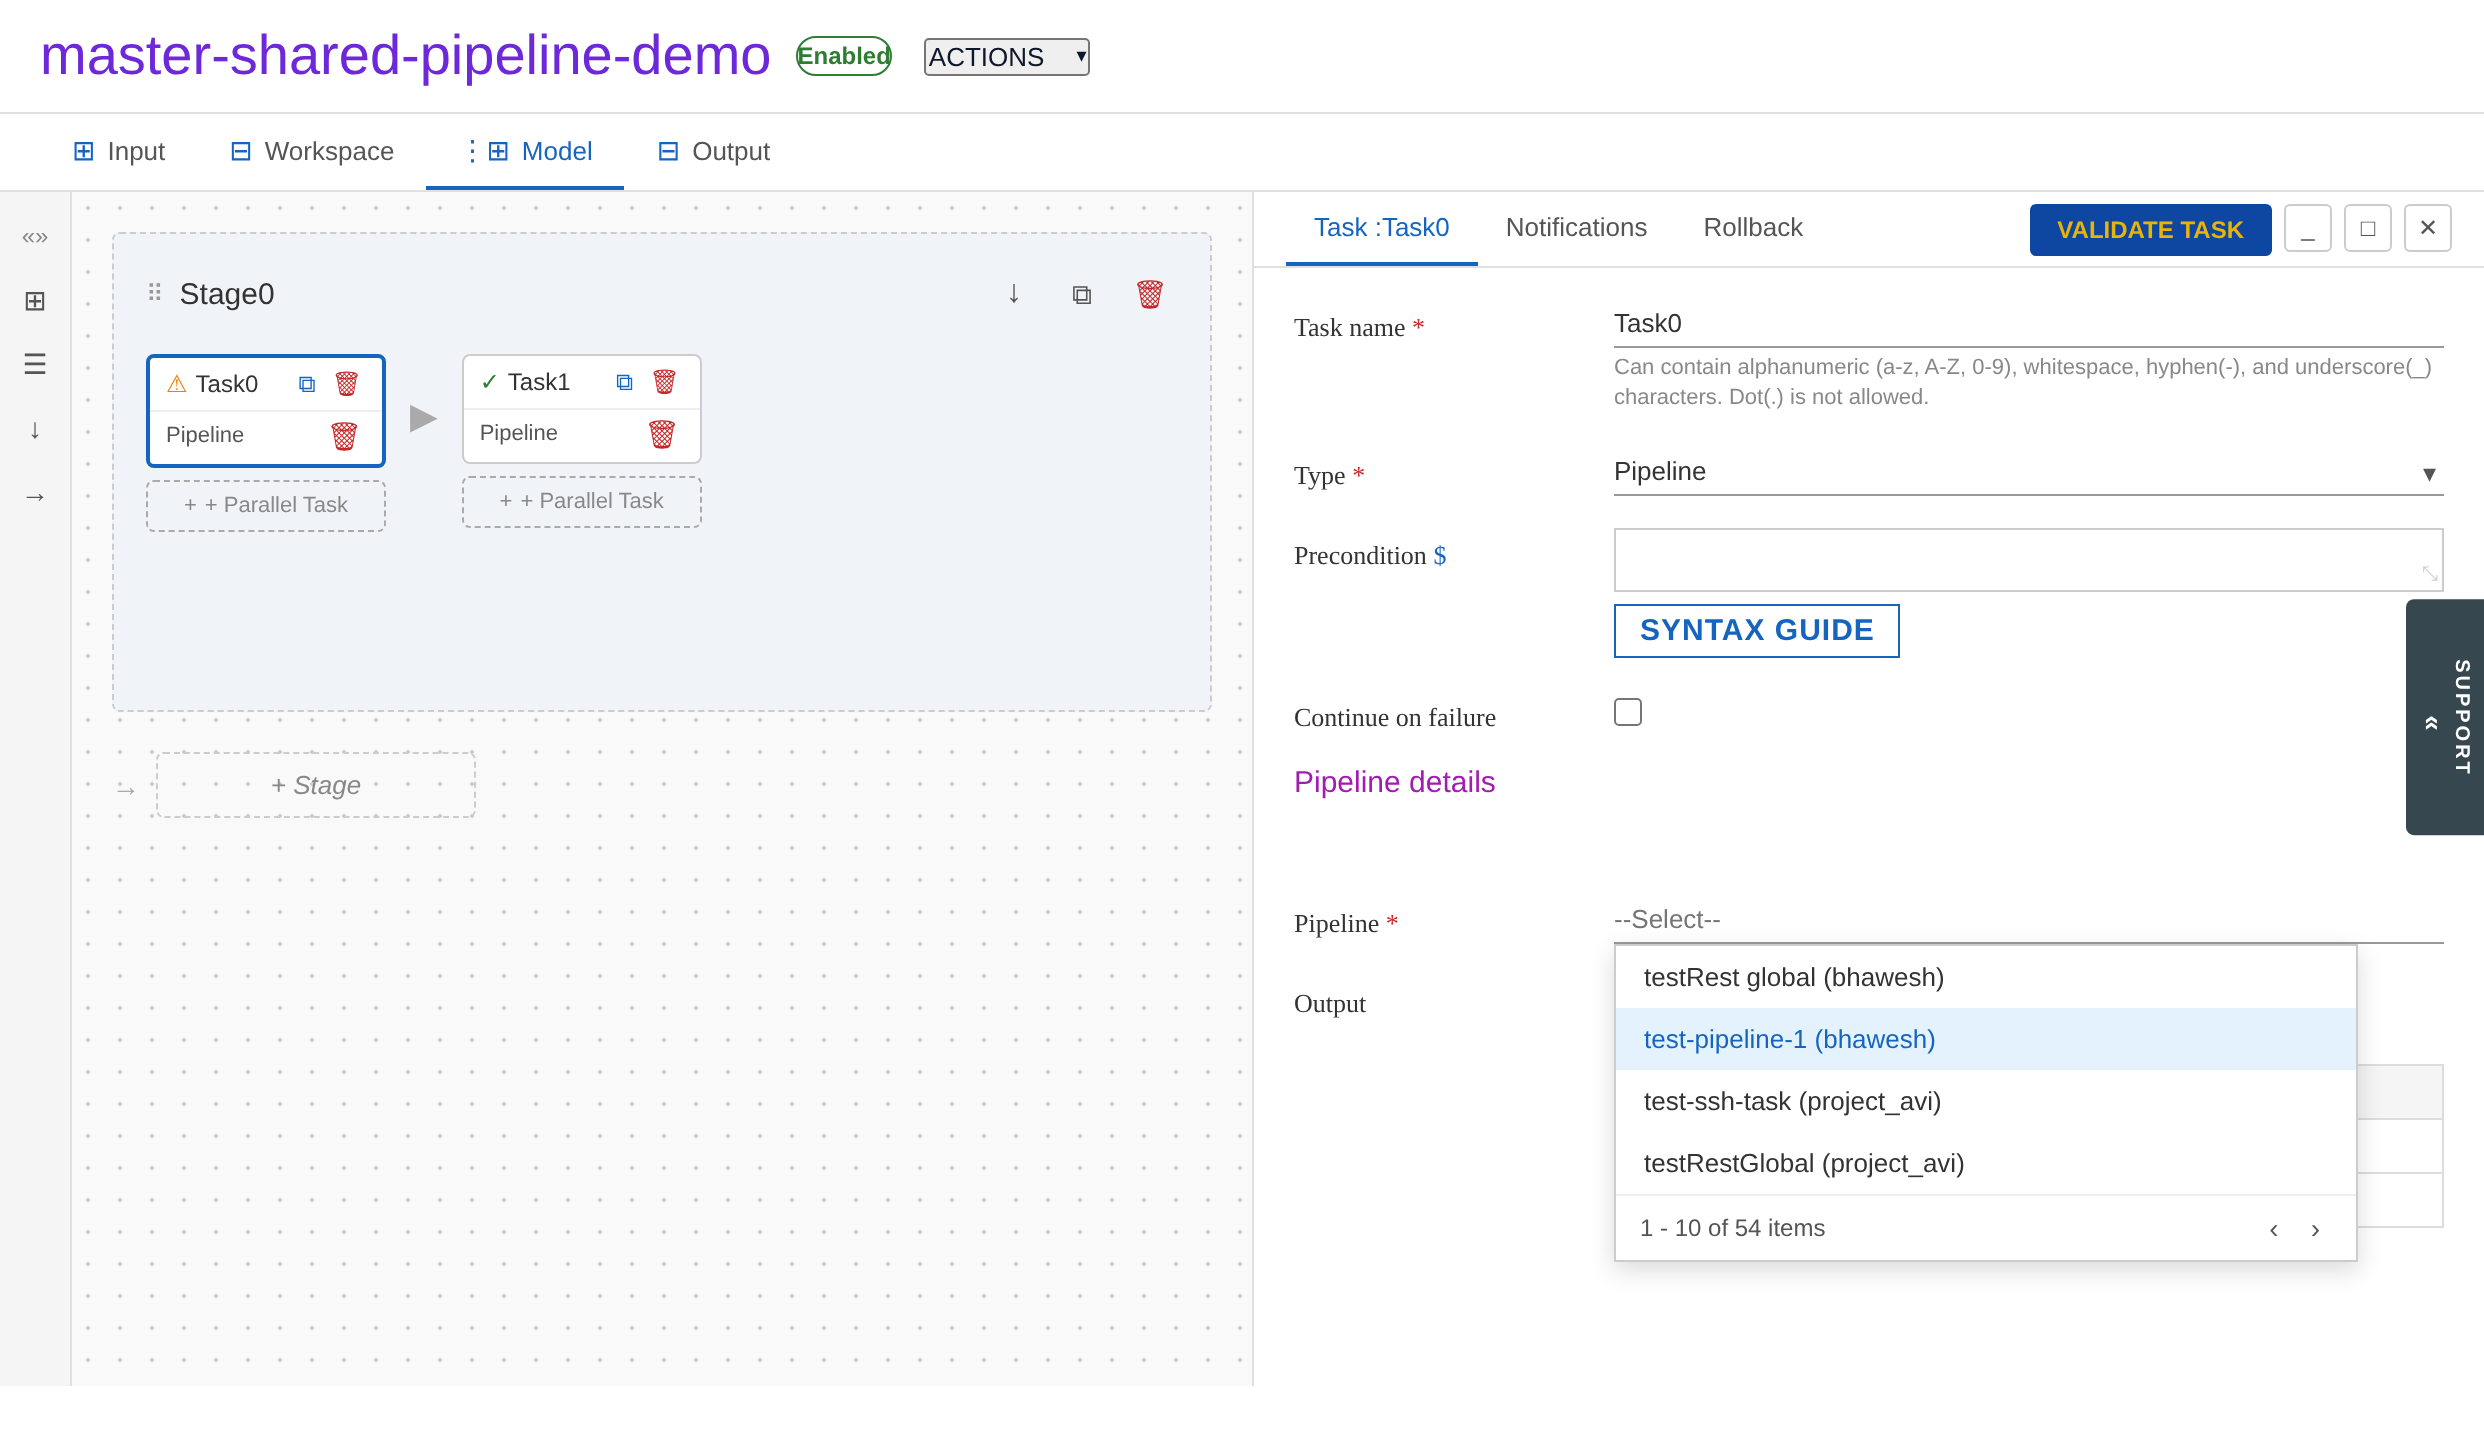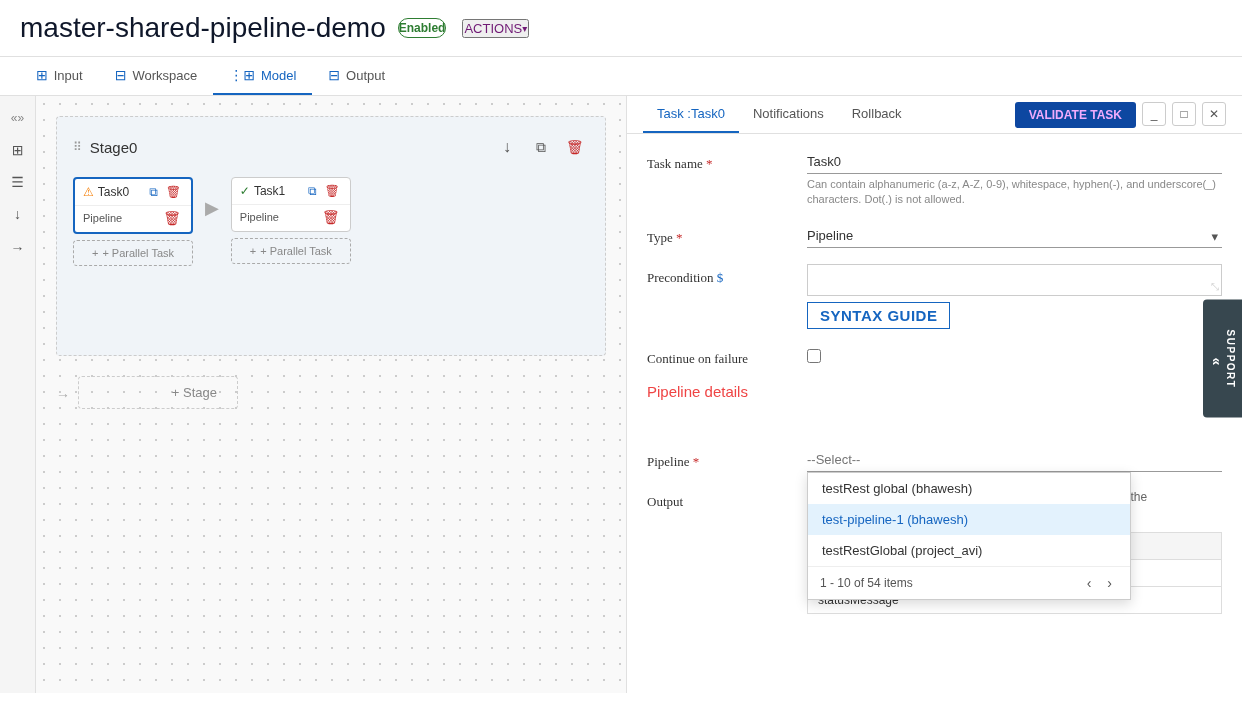--- a/index.html
+++ b/index.html
@@ -1,22 +1,22 @@
 <!DOCTYPE html>
 <html><head>
   <meta charset="utf-8">
   <style>
     * { box-sizing: border-box; margin: 0; padding: 0; }
     body { font-family: -apple-system, BlinkMacSystemFont, 'Segoe UI', Arial, sans-serif; font-size: 13px; background: #fff; color: #333; width: 1242px; height: 717px; overflow: hidden; }
 
     
     .header { display: flex; align-items: center; padding: 12px 20px; border-bottom: 1px solid #e0e0e0; }
-    .page-title { font-size: 28px; font-weight: 300; color: #0f172a; margin-right: 12px; }
+    .page-title { font-size: 28px; font-weight: 300; color: #6d28d9; margin-right: 12px; }
     .enabled-badge { background: #fff; border: 1.5px solid #2e7d32; color: #2e7d32; border-radius: 12px; padding: 2px 0; font-size: 12px; font-weight: 600; margin-right: 16px; }
-    .actions-btn { color: #701a75; font-size: 13px; font-weight: 500; cursor: pointer; display: flex; align-items: center; gap: 0; }
+    .actions-btn { color: #0f172a; font-size: 13px; font-weight: 500; cursor: pointer; display: flex; align-items: center; gap: 16px; }
     .actions-btn .chevron { font-size: 10px; }
 
     
     .nav-tabs { display: flex; align-items: center; padding: 0 20px; border-bottom: 1px solid #e0e0e0; background: #fff; }
     .nav-tab { display: flex; align-items: center; gap: 6px; padding: 10px 16px; font-size: 13px; color: #555; cursor: pointer; border-bottom: 2px solid transparent; }
     .nav-tab.active { color: #1565c0; border-bottom: 2px solid #1565c0; }
     .nav-tab-icon { color: #1565c0; font-size: 14px; }
 
     
     .main-content { display: flex; height: calc(717px - 120px); }
@@ -37,54 +37,54 @@
     .task-card-header { display: flex; align-items: center; justify-content: space-between; padding: 6px 8px; border-bottom: 1px solid #eee; }
     .task-name { font-size: 12px; font-weight: 500; display: flex; align-items: center; gap: 4px; }
     .task-warning-icon { color: #f57c00; font-size: 12px; }
     .task-success-icon { color: #2e7d32; font-size: 12px; }
     .task-actions { display: flex; gap: 4px; }
     .task-action-btn { color: #1565c0; font-size: 12px; cursor: pointer; padding: 0 2px; }
     .task-action-btn.red { color: #c62828; }
     .task-body { padding: 4px 8px 6px; font-size: 11px; color: #555; display: flex; align-items: center; justify-content: space-between; }
     .parallel-task-btn { border: 1px dashed #aaa; border-radius: 4px; padding: 6px 12px; font-size: 11px; color: #888; cursor: pointer; display: flex; align-items: center; gap: 4px; min-width: 120px; justify-content: center; }
     .arrow-connector { color: #aaa; font-size: 18px; margin-top: 20px; }
-    .add-stage-box { border: 1.5px dashed #ccc; border-radius: 4px; padding: 8px 20px; min-width: 160px; text-align: right; color: #888; }
+    .add-stage-box { border: 1.5px dashed #ccc; border-radius: 4px; padding: 8px 20px; min-width: 160px; text-align: center; color: #888; font-style: italic; }
     .bottom-arrow { color: #aaa; font-size: 14px; margin-right: 8px; }
     .canvas-tool-btn { background: #fff; border: 1px solid #ccc; border-radius: 3px; width: 28px; height: 28px; display: flex; align-items: center; justify-content: center; cursor: pointer; font-size: 14px; color: #555; }
 
     
     .right-panel { flex: 1; border-left: 1px solid #e0e0e0; background: #fff; display: flex; flex-direction: column; overflow: hidden; }
     .panel-tabs { display: flex; align-items: center; border-bottom: 1px solid #e0e0e0; padding: 0 16px; }
     .panel-tab { padding: 10px 14px; font-size: 13px; color: #555; cursor: pointer; border-bottom: 2px solid transparent; }
     .panel-tab.active { color: #1565c0; border-bottom: 2px solid #1565c0; font-weight: 500; }
     .panel-tab-actions { margin-left: auto; display: flex; gap: 6px; }
-    .panel-tab-btn { background: #0d47a1; color: #f0abfc; border: none; padding: 6px 14px; border-radius: 3px; font-size: 12px; font-weight: 600; cursor: pointer; }
+    .panel-tab-btn { background: #0d47a1; color: #eab308; border: none; padding: 6px 14px; border-radius: 3px; font-size: 12px; font-weight: 600; cursor: pointer; }
     .panel-window-btn { background: none; border: 1px solid #ccc; border-radius: 3px; width: 24px; height: 24px; display: flex; align-items: center; justify-content: center; cursor: pointer; font-size: 12px; color: #555; }
 
     .panel-body { flex: 1; overflow-y: auto; padding: 16px 20px; }
     .form-row { display: flex; align-items: flex-start; margin-bottom: 16px; }
     .form-label { width: 160px; font-size: 13px; color: #333; padding-top: 6px; flex-shrink: 0; font-family: Liberation Serif, serif; }
     .form-label .required { color: #c62828; }
     .form-label .dollar { color: #1565c0; }
     .form-control { flex: 1; }
     .text-input { width: 100%; border: none; border-bottom: 1.5px solid #999; padding: 4px 4px 4px 0; font-size: 13px; color: #333; outline: none; background: transparent; }
     .input-hint { font-size: 11px; color: #888; margin-top: 3px; line-height: 1.4; }
     .select-input { width: 100%; border: none; border-bottom: 1.5px solid #999; padding: 4px 4px 4px 0; font-size: 13px; color: #333; background: transparent; outline: none; appearance: none; cursor: pointer; }
     .select-wrapper { position: relative; }
     .select-wrapper::after { content: '▾'; position: absolute; right: 4px; top: 5px; color: #555; pointer-events: none; }
     .precondition-area { border: 1px solid #ccc; padding: 4px; min-height: 32px; width: 100%; position: relative; }
     .precondition-resize { position: absolute; bottom: 2px; right: 2px; color: #ccc; font-size: 10px; }
     .syntax-guide-btn { border: 1.5px solid #1565c0; color: #1565c0; background: #fff; padding: 4px 12px; font-size: 15px; font-weight: 600; cursor: pointer; margin-top: 6px; letter-spacing: 0.5px; }
     .checkbox-input { width: 14px; height: 14px; margin-top: 4px; }
-    .section-title { font-size: 15px; font-weight: 500; color: #ef4444; margin-bottom: 0; }
+    .section-title { font-size: 15px; font-weight: 500; color: #a21caf; margin-bottom: 0; }
 
     
     .pipeline-select-wrapper { position: relative; flex: 1; }
     .pipeline-select-input { width: 100%; border: none; border-bottom: 1.5px solid #999; padding: 4px 4px 4px 0; font-size: 13px; color: #aaa; outline: none; background: transparent; }
-    .pipeline-dropdown { position: absolute; left: 0; top: 100%; background: #fff; border: 1px solid #ccc; box-shadow: 0 4px 12px rgba(0,0,0,0.15); z-index: 100; width: 324px; }
+    .pipeline-dropdown { position: absolute; left: 0; top: 100%; background: #fff; border: 1px solid #ccc; box-shadow: 0 4px 12px rgba(0,0,0,0.15); z-index: 100; width: 372px; }
     .dropdown-item { padding: 8px 14px; font-size: 13px; color: #333; cursor: pointer; }
     .dropdown-item.highlighted { background: #e3f2fd; color: #1565c0; }
     .dropdown-footer { display: flex; align-items: center; justify-content: space-between; padding: 6px 12px; border-top: 1px solid #eee; font-size: 12px; color: #555; }
     .dropdown-nav-btn { background: none; border: none; cursor: pointer; color: #555; font-size: 14px; padding: 2px 6px; }
     .output-info { font-size: 12px; color: #666; line-height: 1.5; margin-bottom: 8px; }
     .output-table { border: 1px solid #ddd; width: 100%; border-collapse: collapse; }
     .output-table th { background: #f5f5f5; padding: 6px 10px; font-size: 12px; font-weight: 600; color: #333; border: 1px solid #ddd; text-align: left; }
     .output-table td { padding: 6px 10px; font-size: 12px; color: #333; border: 1px solid #ddd; }
 
     .dotted-bg { background-image: radial-gradient(circle, #ccc 1px, transparent 1px); background-size: 16px 16px; }
@@ -273,20 +273,21 @@
         <div class="form-label">
           <span>Pipeline</span>
           <span class="required"> *</span>
         </div>
         <div class="pipeline-select-wrapper">
           <input class="pipeline-select-input" type="text" placeholder="--Select--" style="">
           
           <div class="pipeline-dropdown">
             <div class="dropdown-item">testRest global (bhawesh)</div>
             <div class="dropdown-item highlighted">test-pipeline-1 (bhawesh)</div>
+            <div class="dropdown-item">test-ssh-task (project_avi)</div>
             <div class="dropdown-item">testRestGlobal (project_avi)</div>
             <div class="dropdown-footer">
               <span>1 - 10 of 54 items</span>
               <div style="display:flex;gap:4px;">
                 <button class="dropdown-nav-btn">‹</button>
                 <button class="dropdown-nav-btn">›</button>
               </div>
             </div>
           </div>
         </div>

